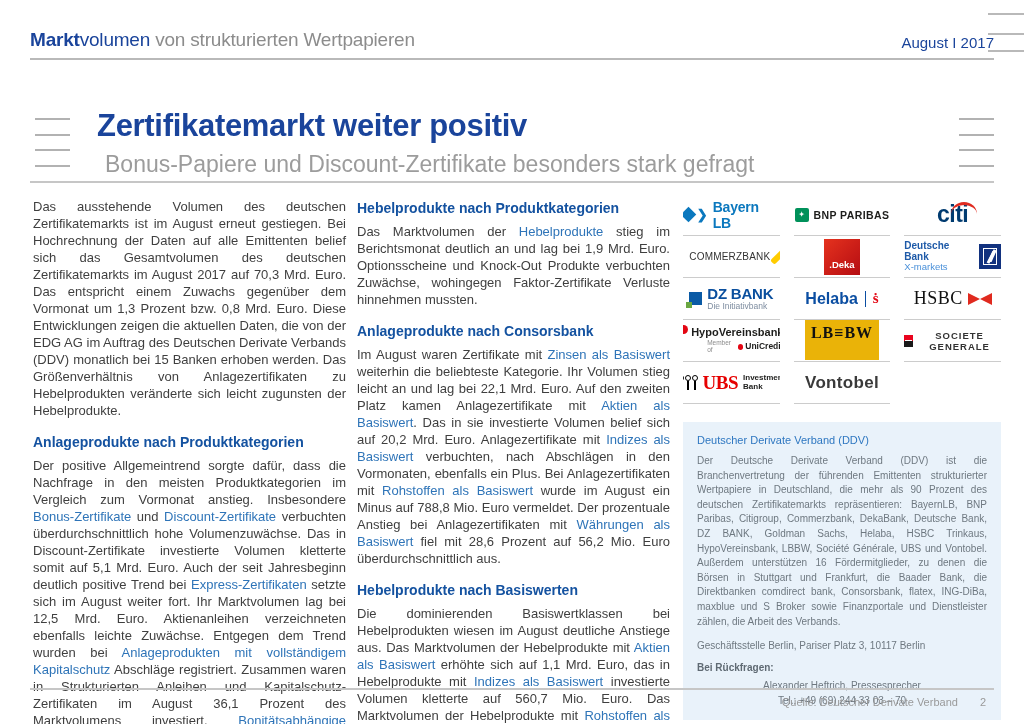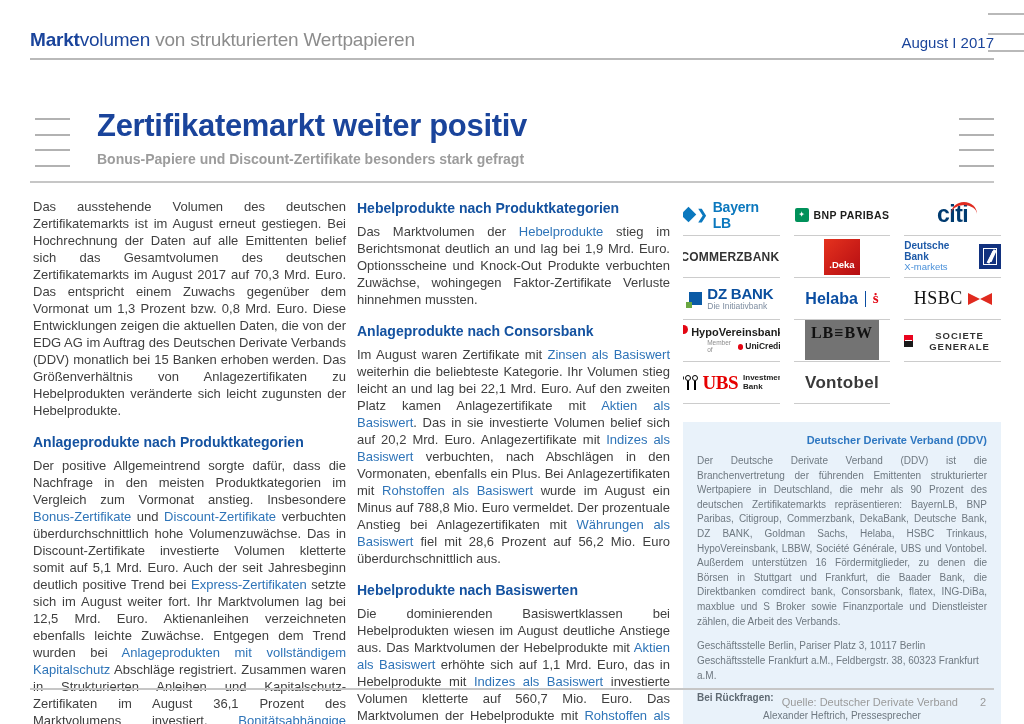--- a/index.html
+++ b/index.html
@@ -12,21 +12,21 @@
     justify-content:space-between;padding-bottom:7px;box-sizing:border-box;}
   .brand{font-size:19px;color:#8c8c8c;letter-spacing:-0.2px;}
   .brand .b-bold{color:#1a449b;font-weight:700;}
   .brand .b-light{color:#1a449b;font-weight:400;}
   .issue-date{font-size:15px;color:#1a449b;}
   .hdr-line{position:absolute;right:0;width:36px;height:2px;background:#b9b9b9;}
 
   
   .hero{position:absolute;left:97px;top:108px;}
   .hero-title{font-size:31px;font-weight:700;color:#1a449b;letter-spacing:-0.3px;margin:0;}
-  .hero-sub{font-size:14px;font-weight:700;color:#9c9c9c;margin:7px 0 0;}
+  .hero-sub{font-size:23px;font-weight:400;color:#9c9c9c;margin:7px 8px 0;}
   .deco{position:absolute;width:35px;height:2px;background:#b2b2b2;}
   .title-rule{position:absolute;left:30px;right:30px;top:181px;height:2px;background:#c6c6c6;}
 
   
   .col{position:absolute;top:198px;}
   .col1{left:33px;width:313px;}
   .col2{left:357px;width:313px;}
   .col3{left:683px;top:194px;width:318px;}
   .body-p{font-size:13px;line-height:17px;color:#3f3f3f;text-align:justify;margin:0 0 4px;}
   .tlink{color:#2e74b8;}
@@ -45,21 +45,21 @@
 
   .bnp-mark{width:14px;height:14px;background:#00915a;border-radius:2px;color:#fff;
     font-size:8px;display:flex;align-items:center;justify-content:center;}
   .bnp-text{color:#1d1d1b;font-weight:700;font-size:10.5px;letter-spacing:0.4px;}
 
   .citi-wrap{position:relative;}
   .citi-text{color:#003b70;font-weight:700;font-size:23px;letter-spacing:-0.5px;}
   .citi-arc{position:absolute;top:1px;left:14px;width:26px;height:9px;
     border-top:3px solid #e02a1f;border-radius:50% 50% 0 0 / 100% 100% 0 0;}
 
-  .cobank-text{color:#333;font-weight:700;font-size:12px;letter-spacing:0.2px;margin-left:8px;}
+  .cobank-text{color:#333;font-weight:400;font-size:10px;letter-spacing:0.2px;margin-left:8px;}
   .cobank-mark{width:10px;height:10px;border:3px solid #ffcc00;transform:rotate(45deg);border-radius:2px;}
 
   .deka-tile{width:36px;height:36px;background:linear-gradient(135deg,#e5321e,#b50d12);
     color:#fff;font-size:9.5px;font-weight:700;display:flex;align-items:flex-end;
     justify-content:center;padding-bottom:5px;box-sizing:border-box;}
 
   .dbx-l1{color:#1e5aa8;font-size:10px;font-weight:700;}
   .dbx-l2{color:#4a90d9;font-size:9.5px;}
   .db-square{width:25px;height:25px;background:#12327f;position:relative;margin-left:6px;}
   .db-square::before{content:"";position:absolute;left:4px;top:4px;right:4px;bottom:4px;border:1.5px solid #fff;}
@@ -82,41 +82,41 @@
   .hsbc-mark{position:relative;width:24px;height:12px;}
   .hsbc-mark .t-l{position:absolute;left:0;top:0;width:0;height:0;border-top:6px solid transparent;border-bottom:6px solid transparent;border-left:12px solid #e02a1f;}
   .hsbc-mark .t-r{position:absolute;right:0;top:0;width:0;height:0;border-top:6px solid transparent;border-bottom:6px solid transparent;border-right:12px solid #e02a1f;}
 
   .hvb-circle{width:9px;height:9px;border-radius:50%;background:#e30613;position:relative;top:-4px;}
   .hvb-text{color:#1d1d1b;font-weight:700;font-size:11px;}
   .hvb-sub{display:flex;align-items:center;gap:2px;font-size:6.5px;color:#8c8c8c;margin:1px 0 0 28px;}
   .uc-sphere{width:6px;height:6px;border-radius:50%;background:#e30613;}
   .uc-text{color:#1d1d1b;font-weight:700;font-size:8.5px;}
 
-  .lbbw-box{background:#737373;padding:18px 6px;}
+  .lbbw-box{background:#eab308;padding:18px 6px;}
   .lbbw-text{font-family:"Liberation Serif", serif;color:#111;font-weight:700;font-size:16px;letter-spacing:1px;}
   .lbbw-sub{font-size:6px;font-weight:700;color:#222;margin-top:2px;letter-spacing:0.2px;}
 
   .sg-mark{width:12px;height:12px;background:linear-gradient(#e9041e 50%,#1a1a1a 50%);position:relative;}
   .sg-mark::after{content:"";position:absolute;left:1px;right:1px;top:5.5px;height:1px;background:#fff;}
   .sg-text{color:#333;font-size:9.5px;font-weight:700;letter-spacing:1px;text-align:center;}
 
   .ubs-keys{display:flex;gap:1px;}
   .key{width:6px;height:16px;position:relative;}
   .key::before{content:"";position:absolute;top:0;left:0.5px;width:4px;height:4px;border:1.6px solid #000;border-radius:50%;}
   .key::after{content:"";position:absolute;top:6.5px;left:2.8px;width:1.8px;height:9px;background:#000;}
   .ubs-text{font-family:"Liberation Serif", serif;color:#e60000;font-weight:700;font-size:19px;letter-spacing:-0.5px;}
   .ubs-sub{font-size:8px;font-weight:700;color:#1d1d1b;line-height:1.1;}
 
   .vontobel-text{color:#3a3a3a;font-weight:700;font-size:17px;letter-spacing:0.3px;}
 
   
   .ddv{margin-top:18px;background:#e9f2fa;padding:12px 14px 12px 14px;box-sizing:border-box;
     font-size:10px;color:#6e7880;}
-  .ddv h4{font-size:11px;color:#2e77c1;font-weight:700;margin:0 0 8px;text-align:right;}
+  .ddv h4{font-size:11px;color:#2e77c1;font-weight:400;margin:0 0 8px;}
   .ddv .ddv-body{line-height:14.6px;text-align:justify;margin:0 0 9px;}
   .ddv .addr{line-height:15px;margin:0;}
   .ddv .contact-h{font-weight:700;color:#5f6a73;margin:9px 0 5px;}
   .ddv .contact-line{line-height:15px;margin:0;text-align:center;}
 
   
   .footer-rule{position:absolute;left:30px;right:30px;top:688px;height:2px;background:#c6c6c6;}
   .footer{position:absolute;right:38px;top:696px;display:flex;gap:22px;font-size:11px;color:#9a9a9a;}
 </style>
 </head>
@@ -268,21 +268,20 @@
       <div class="logo-cell">
         <span class="vontobel-text">Vontobel</span>
       </div>
 
     </div>
 
     <div class="ddv">
       <h4>Deutscher Derivate Verband (DDV)</h4>
       <p class="ddv-body">Der Deutsche Derivate Verband (DDV) ist die Branchenvertretung der führenden Emittenten strukturierter Wertpapiere in Deutschland, die mehr als 90 Prozent des deutschen Zertifikatemarkts repräsentieren: BayernLB, BNP Paribas, Citigroup, Commerzbank, DekaBank, Deutsche Bank, DZ BANK, Goldman Sachs, Helaba, HSBC Trinkaus, HypoVereinsbank, LBBW, Société Générale, UBS und Vontobel. Außerdem unterstützen 16 Fördermitglieder, zu denen die Börsen in Stuttgart und Frankfurt, die Baader Bank, die Direktbanken comdirect bank, Consorsbank, flatex, ING-DiBa, maxblue und S Broker sowie Finanzportale und Dienstleister zählen, die Arbeit des Verbands.</p>
       <p class="addr">Geschäftsstelle Berlin, Pariser Platz 3, 10117 Berlin</p>
-      <p class="addr">Geschäftsstelle Frankfurt a.M., Feldbergstr. 38, 60323 Frankfurt a.M.</p>
       <p class="contact-h">Bei Rückfragen:</p>
       <p class="contact-line">Alexander Heftrich, Pressesprecher</p>
       <p class="contact-line">Tel.: +49 (69) 244 33 03 – 70</p>
 
     </div>
   </div>
 
   <div class="footer-rule"></div>
   <div class="footer">
     <span>Quelle: Deutscher Derivate Verband</span>

